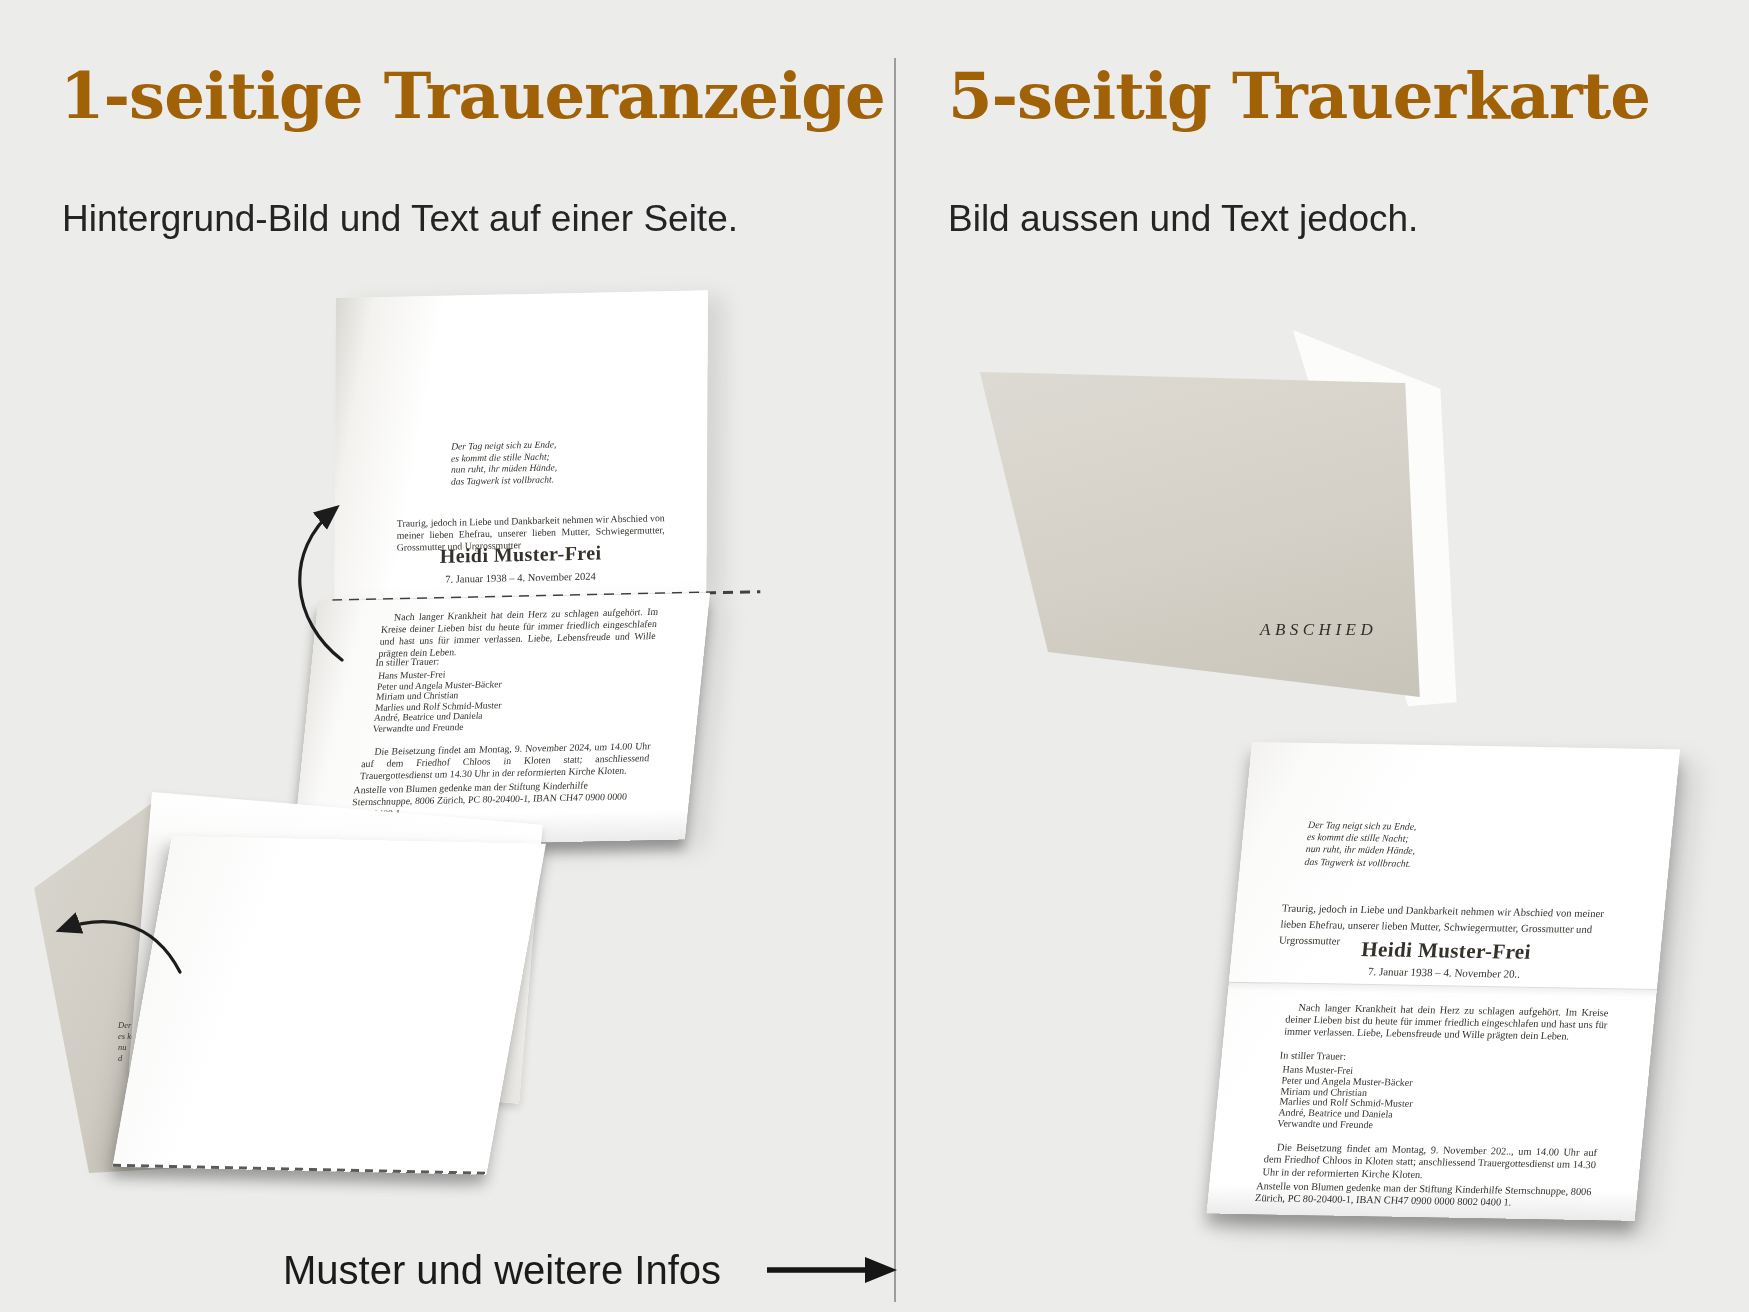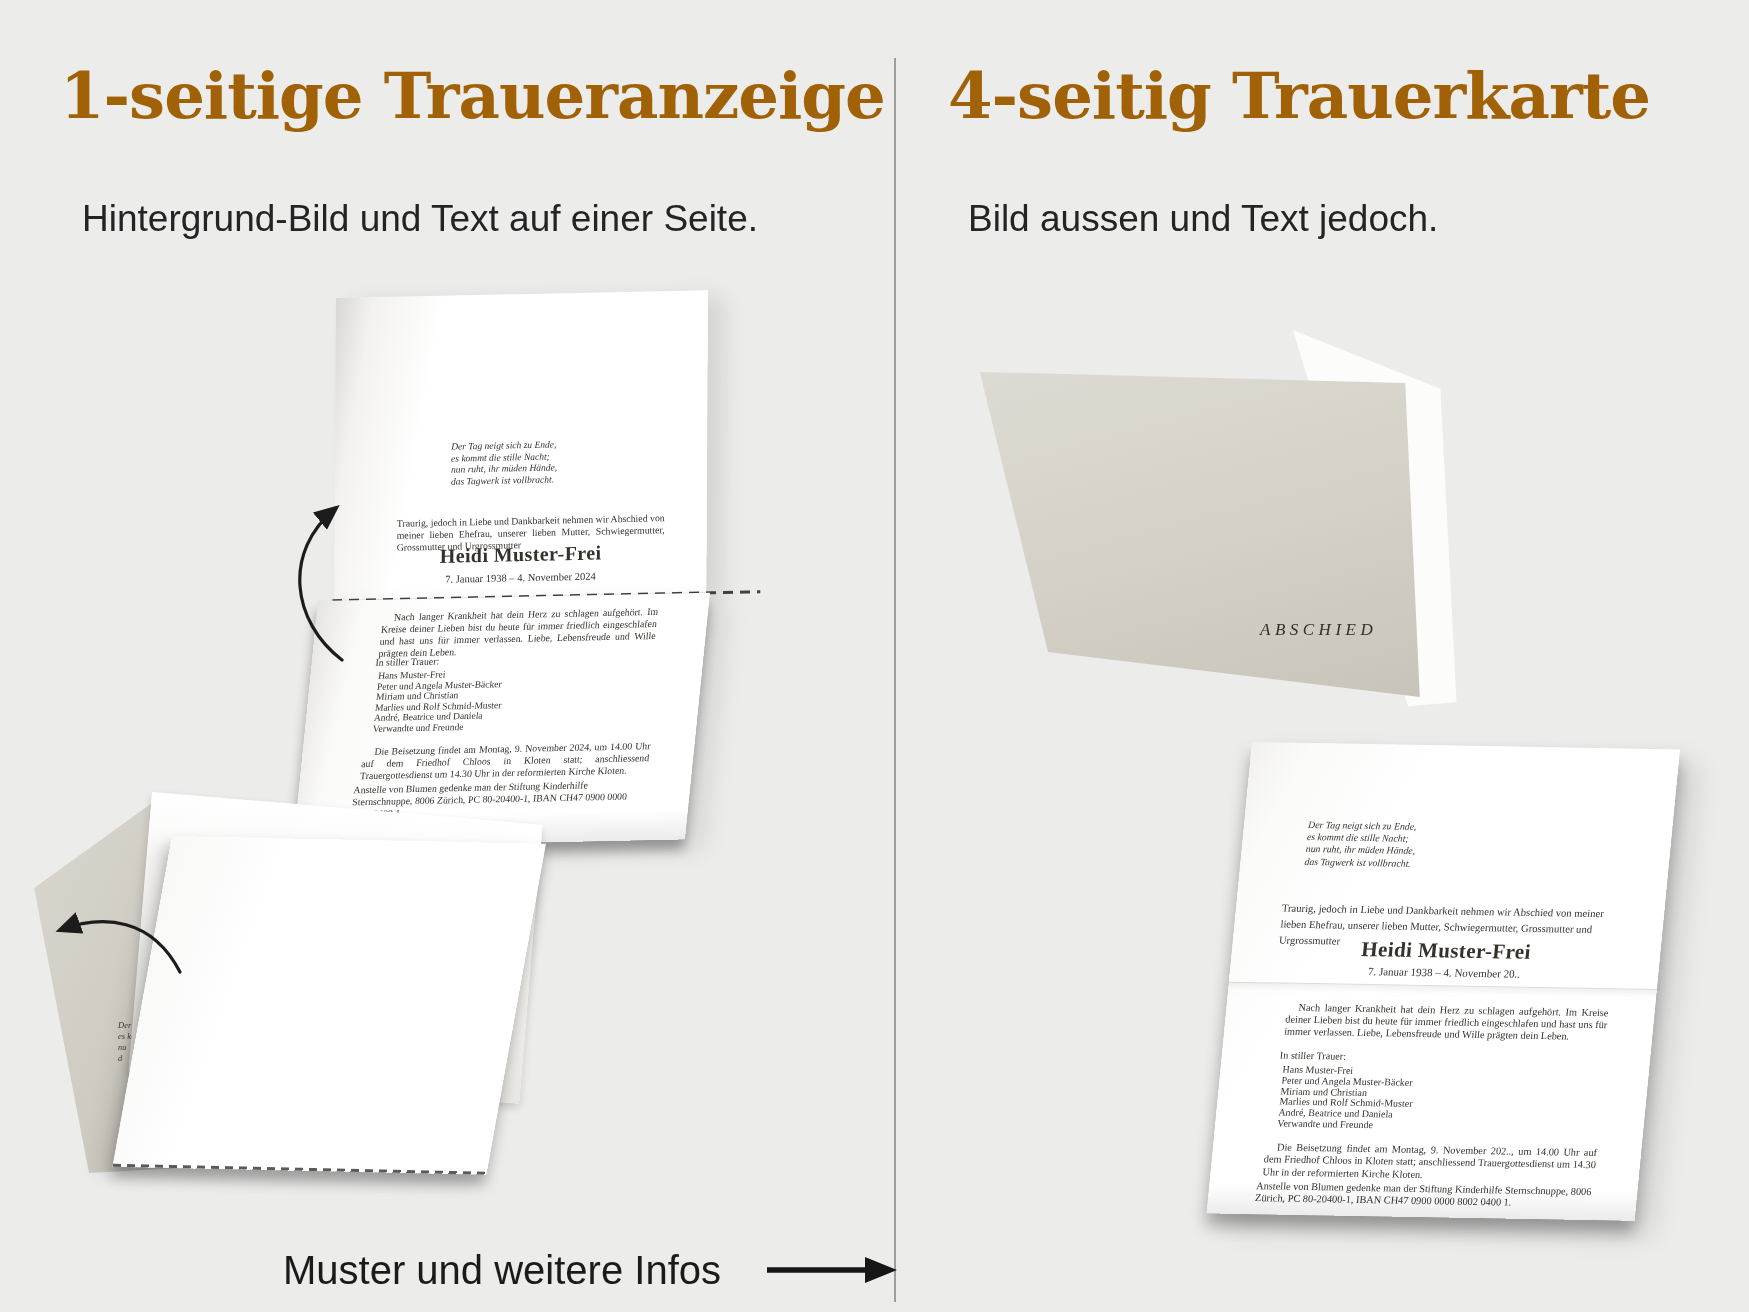--- a/index.html
+++ b/index.html
@@ -12,21 +12,21 @@
   .abs{position:absolute;}
 
   
   .col-title{
     font-family:"DejaVu Serif", serif;
     font-weight:700;font-size:64px;letter-spacing:-1px;color:#a16207;
     white-space:nowrap;
   }
   .col-subtitle{
     font-family:"Liberation Sans", sans-serif;
-    font-size:37px;color:#242424;white-space:nowrap;margin-left:20px;
+    font-size:37px;color:#242424;white-space:nowrap;
   }
 
   #divider{left:894px;top:58px;width:2px;height:1244px;background:#9d9d9d;}
 
   
   .cardtext{font-family:"Liberation Serif", serif;color:#35322c;}
   .poem{font-style:italic;white-space:pre-line;}
   .centered{text-align:center;}
   .just{text-align:justify;}
   .deceased-name{font-weight:bold;white-space:nowrap;text-align:center;}
@@ -195,21 +195,21 @@
 </div>
 <svg id="arrow2" class="abs arrow" style="left:48px;top:898px;z-index:4;" width="135" height="85" viewBox="0 0 135 85">
   <defs>
     <marker id="ah2" orient="auto" markerWidth="9" markerHeight="8" refX="6.5" refY="3.5">
       <path d="M0,0 L8,3.5 L0,7 z" fill="#1c1c1c"></path>
     </marker>
   </defs>
   <path d="M 132,74 C 104,20 56,16 12,32" fill="none" stroke="#1c1c1c" stroke-width="3.2" stroke-linecap="round" marker-end="url(#ah2)"></path>
 </svg>
 
-<div class="abs col-title" style="left:948px;top:58px;">4-seitig Trauerkarte</div>
+<div class="abs col-title" style="left:948px;top:58px;">5-seitig Trauerkarte</div>
 <div class="abs col-subtitle" style="left:948px;top:198px;">Bild aussen und Text jedoch.</div>
 
 <div id="backpage" class="abs"></div>
 <div id="cover" class="abs">
   <div class="abs cover-word">ABSCHIED</div>
 </div>
 
 <div id="innercard" class="abs cardtext">
   <div class="abs poem">Der Tag neigt sich zu Ende,
 es kommt die stille Nacht;

